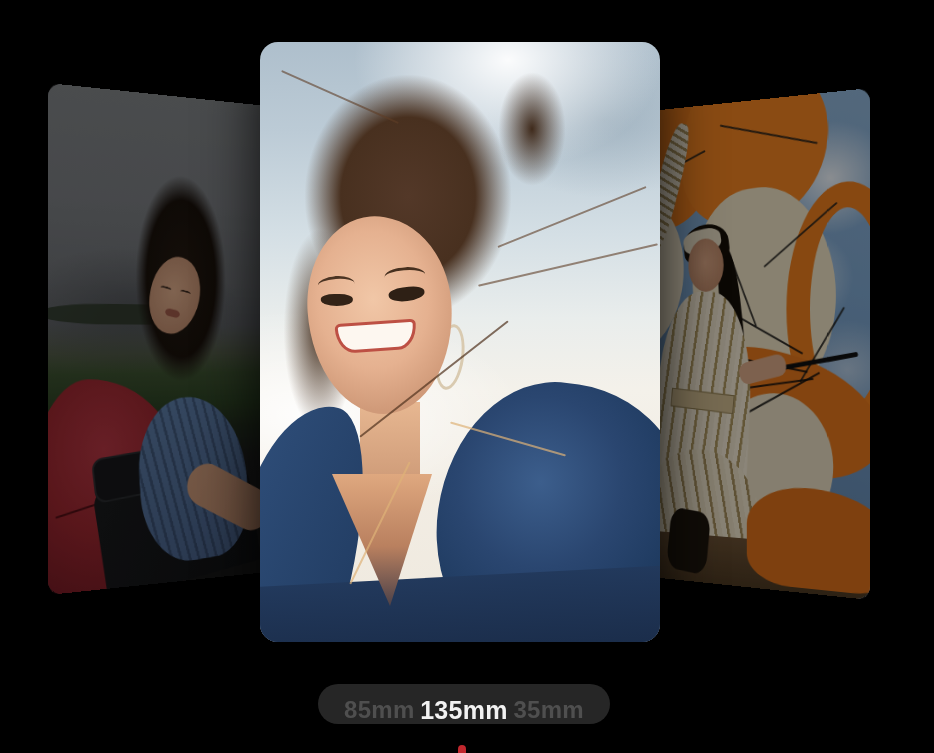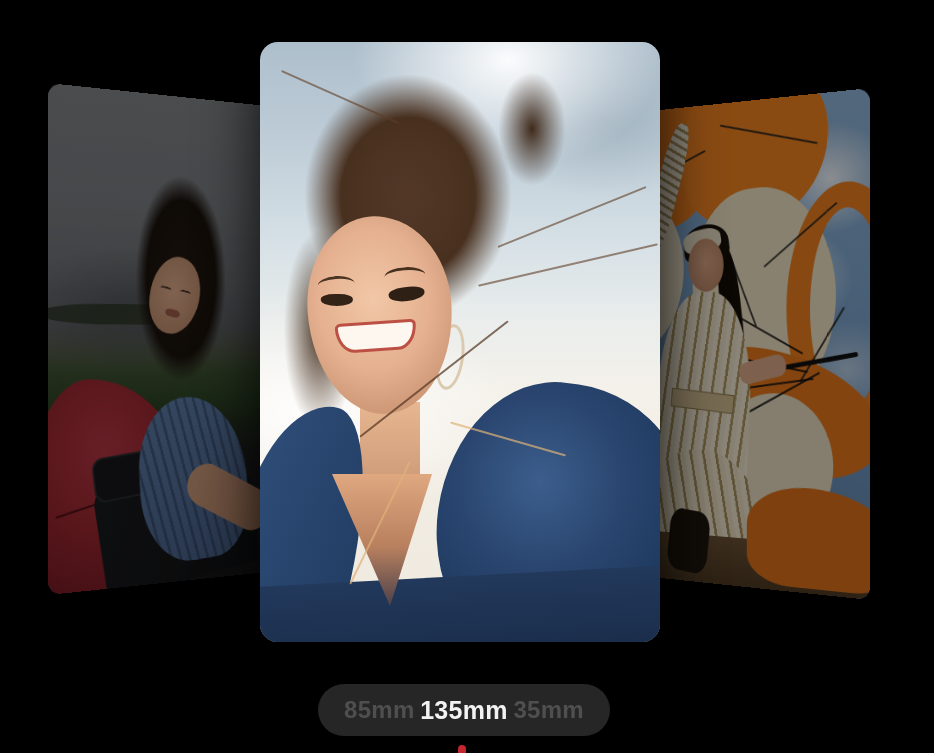--- a/index.html
+++ b/index.html
@@ -142,23 +142,23 @@
   .r-skirt { left:12%; top:72%; width:48%; height:30%;
     background:repeating-linear-gradient(70deg,#ece2ca 0 6px,#a28c5c 6px 9px,#e5dac0 9px 15px);
     border-radius:50% 50% 40% 40%; transform:rotate(10deg); }
   .r-belt { left:25%; top:60%; width:25%; height:4%; background:#cdb98e; border:1px solid #8d7a4e; transform:rotate(5deg); }
   .r-arm-bar { left:52%; top:53%; width:18%; height:4.5%; background:#d8a887; border-radius:10px; transform:rotate(-14deg); }
   .r-ground { left:-5%; top:90%; width:112%; height:12%; background:linear-gradient(180deg,#6a5034,#47351f); }
   .r-legs { left:24%; top:85%; width:16%; height:13%; background:#1d150d; border-radius:30%; transform:rotate(6deg); }
 
   
   .lens-pill {
-    position:absolute; left:318px; top:684px; width:292px; height:52px;
+    position:absolute; left:318px; top:684px; width:292px; height:40px;
     background:#262626; border-radius:27px; z-index:50;
-    display:flex; align-items:center; justify-content:space-between; padding:0 26px;
+    display:flex; align-items:flex-start; justify-content:space-between; padding:12px 26px;
   }
   .lens-opt {
     background:none; border:none; cursor:pointer;
     font-family:"Liberation Sans", sans-serif; font-size:24px; font-weight:700;
     color:#4f4f4f; letter-spacing:.3px; padding:0;
   }
   .lens-opt.active { color:#f2f2f2; font-size:25px; }
 
   
   .page-dot { position:absolute; left:458px; top:745px; width:8px; height:12px;

